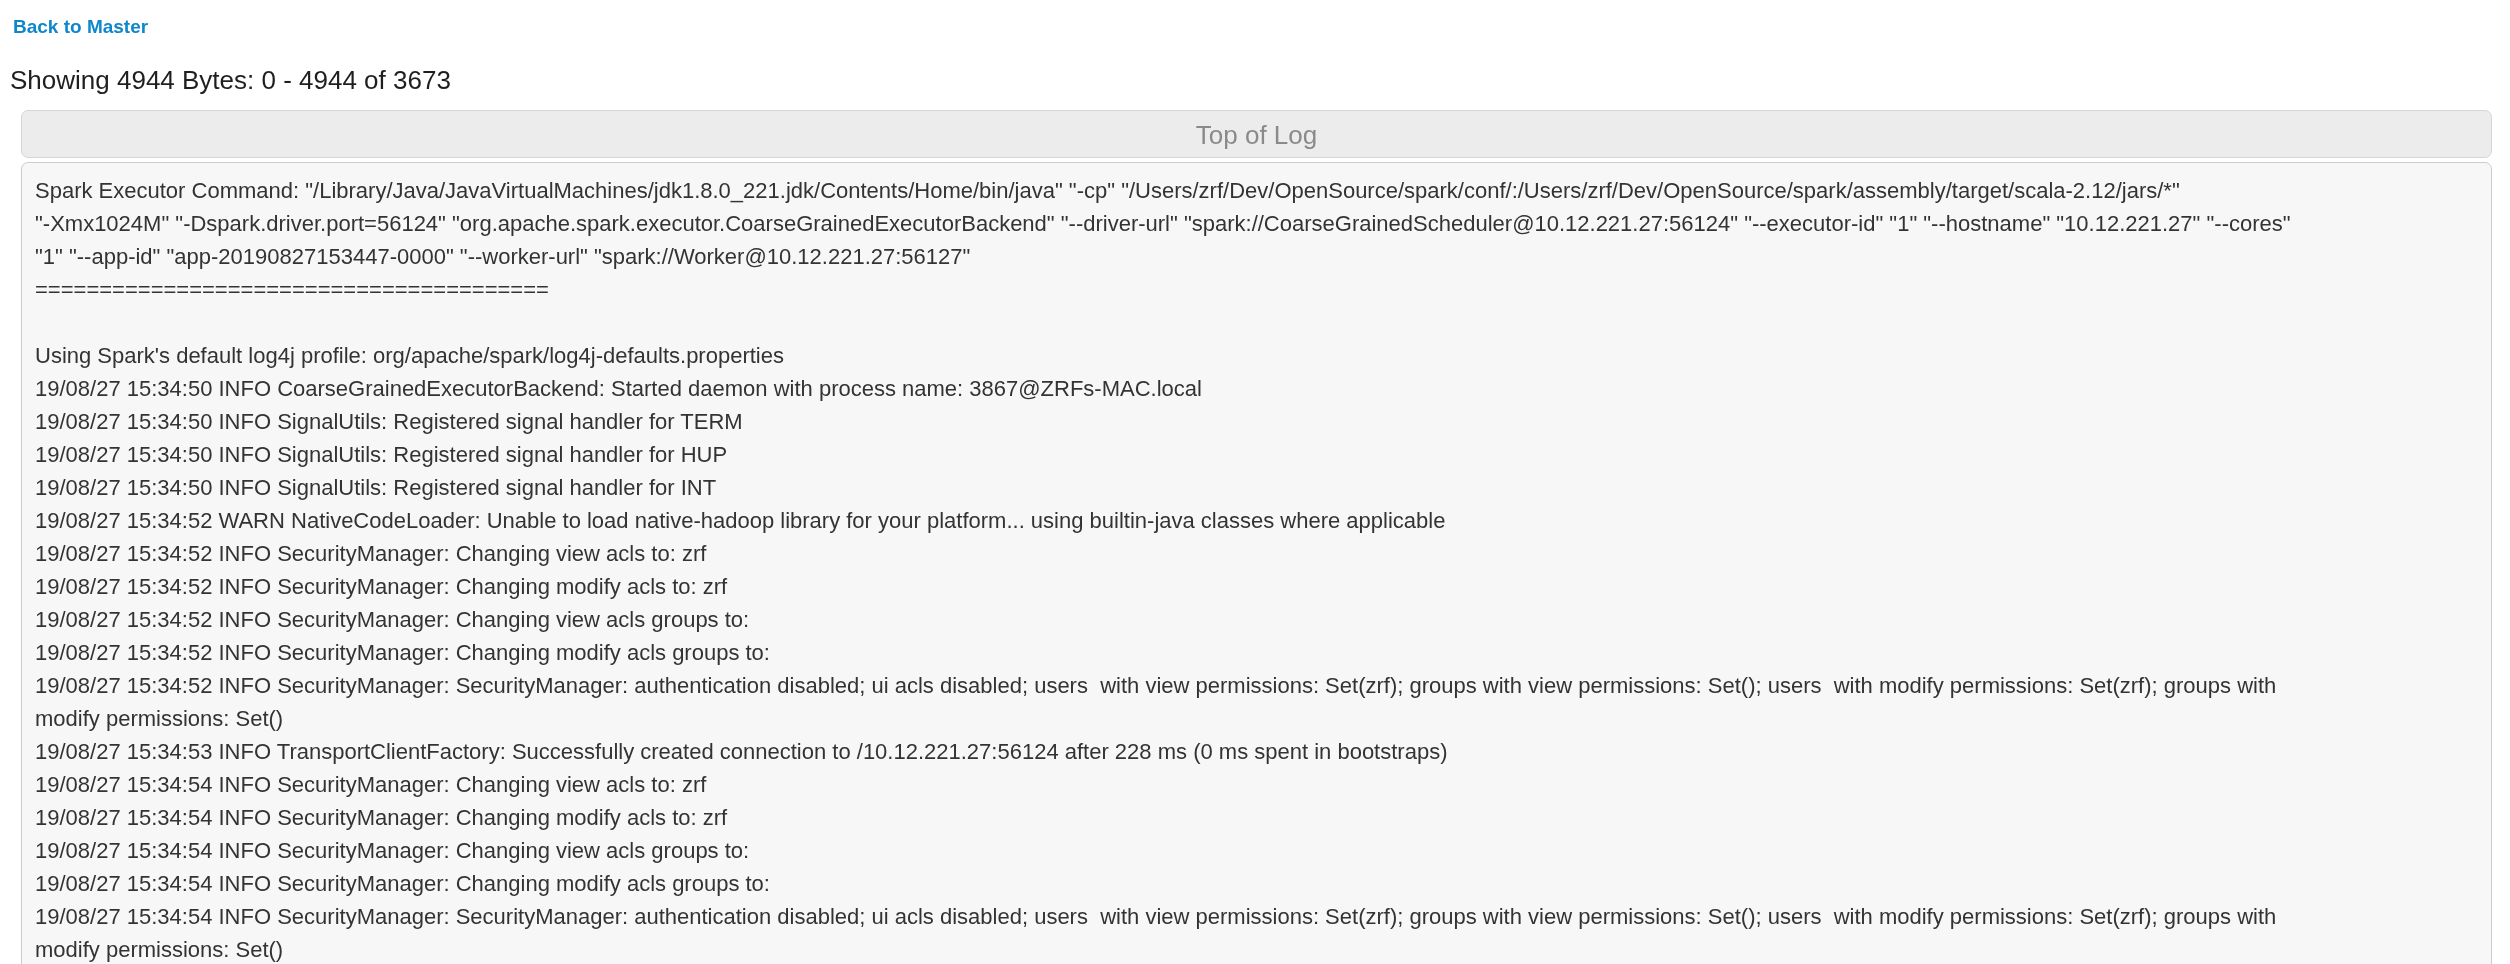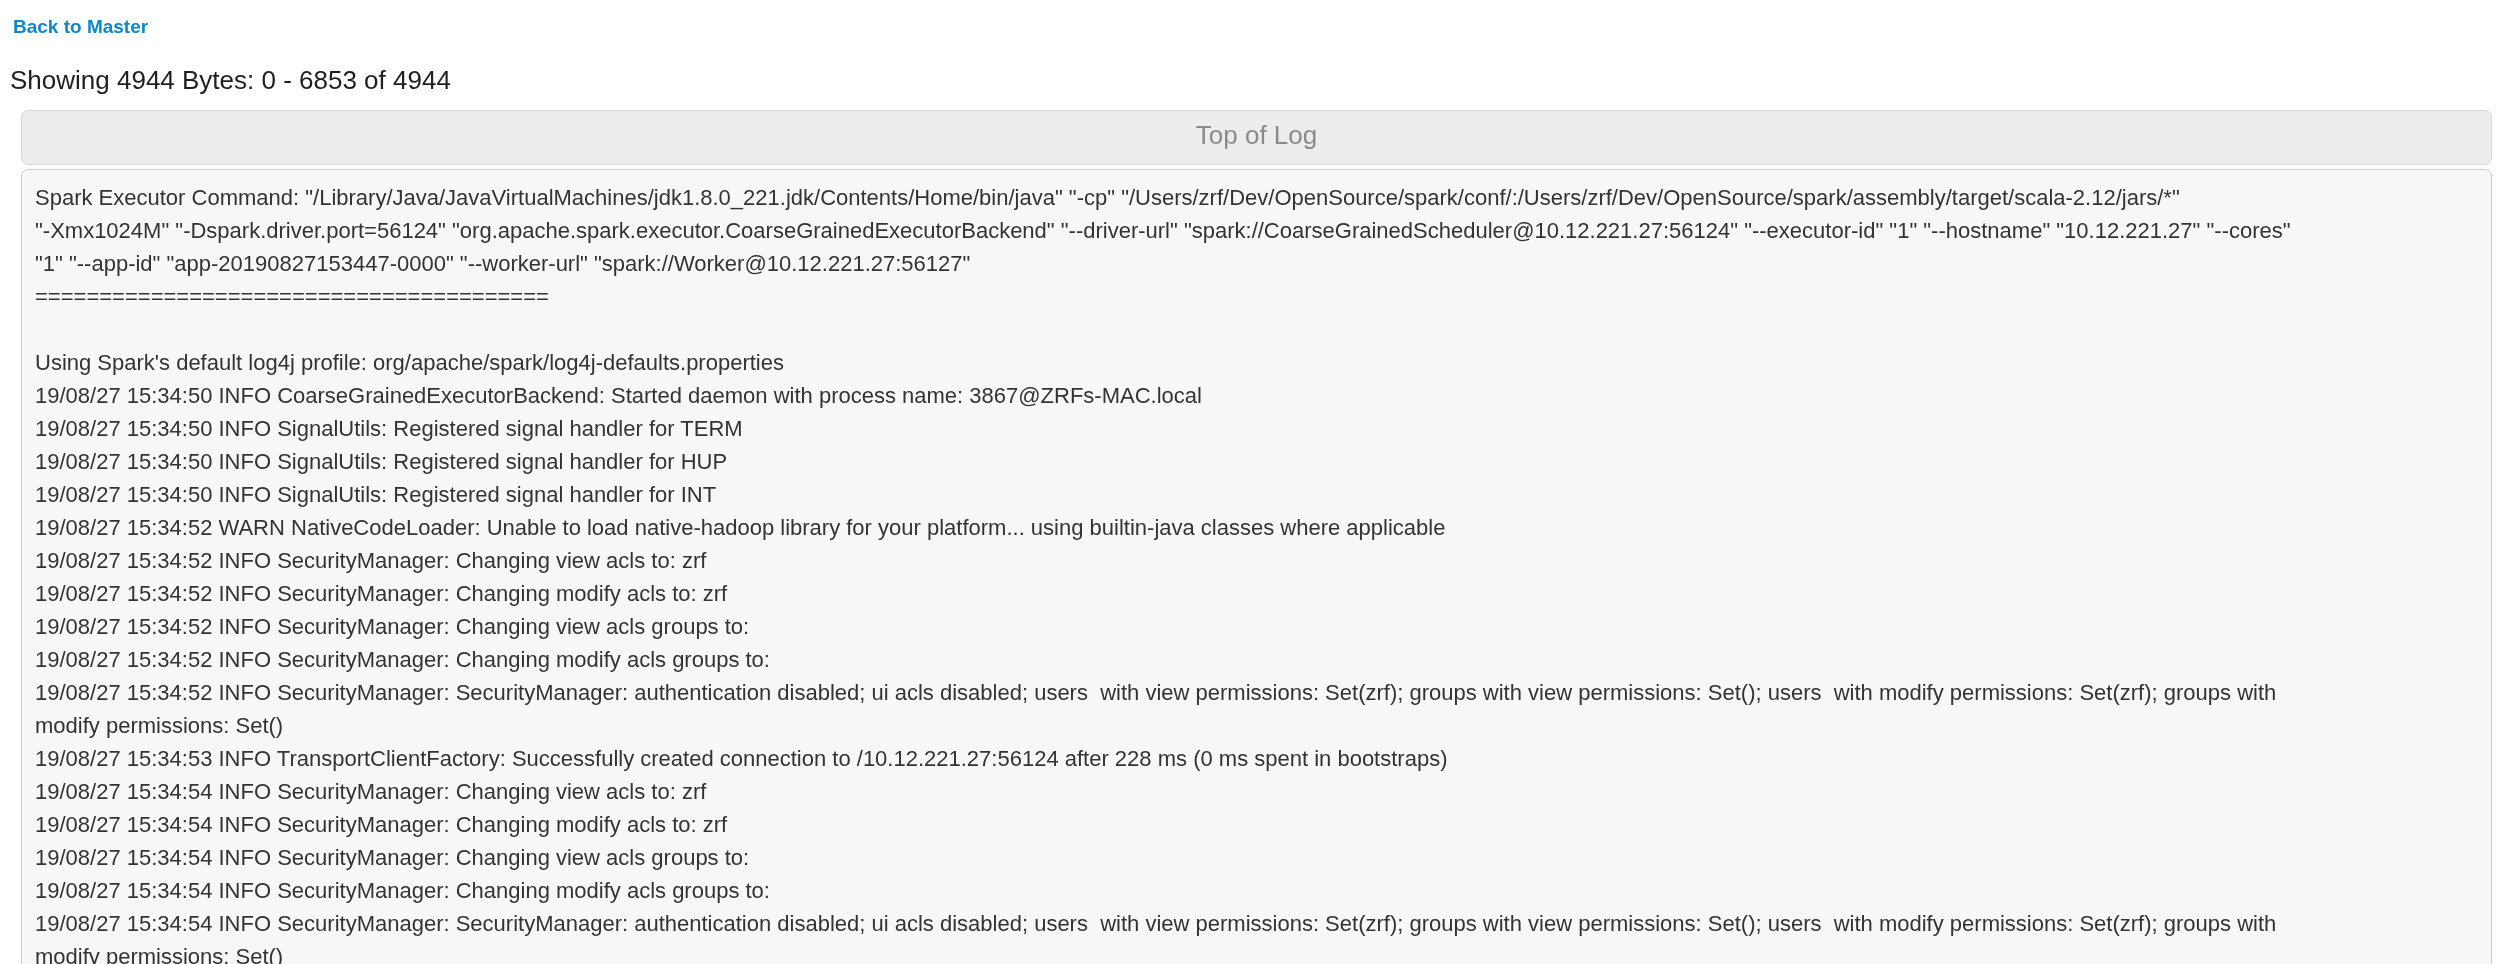--- a/index.html
+++ b/index.html
@@ -20,21 +20,21 @@
   }
   .byte-info {
     margin: 27px 0 0 10px;
     font-size: 26px;
     color: var(--c-heading_text, #1f1f1f);
   }
   .log-wrap {
     margin: 14px 18px 0 21px;
   }
   .log-header {
-    height: 55px;
+    height: 48px;
     line-height: 48px;
     text-align: center;
     background: var(--c-header_bg, #ececec);
     border: 1px solid #d6d6d6;
     border-radius: 7px;
     color: var(--c-header_text, #8a8a8a);
     font-size: 26px;
   }
   .log-pre {
     margin-top: 4px;
@@ -51,21 +51,21 @@
     overflow: hidden;
   }
 </style>
 </head>
 <body>
 
 
 
 <a class="back-link" href="#">Back to Master</a>
 
-<div class="byte-info">Showing 4944 Bytes: 0 - 6853 of 4944</div>
+<div class="byte-info">Showing 4944 Bytes: 0 - 4944 of 3673</div>
 
 <div class="log-wrap">
   <div class="log-header">Top of Log</div>
   <pre class="log-pre">Spark Executor Command: "/Library/Java/JavaVirtualMachines/jdk1.8.0_221.jdk/Contents/Home/bin/java" "-cp" "/Users/zrf/Dev/OpenSource/spark/conf/:/Users/zrf/Dev/OpenSource/spark/assembly/target/scala-2.12/jars/*"
 "-Xmx1024M" "-Dspark.driver.port=56124" "org.apache.spark.executor.CoarseGrainedExecutorBackend" "--driver-url" "spark://CoarseGrainedScheduler@10.12.221.27:56124" "--executor-id" "1" "--hostname" "10.12.221.27" "--cores"
 "1" "--app-id" "app-20190827153447-0000" "--worker-url" "spark://Worker@10.12.221.27:56127"
 ========================================
 
 Using Spark's default log4j profile: org/apache/spark/log4j-defaults.properties
 19/08/27 15:34:50 INFO CoarseGrainedExecutorBackend: Started daemon with process name: 3867@ZRFs-MAC.local

